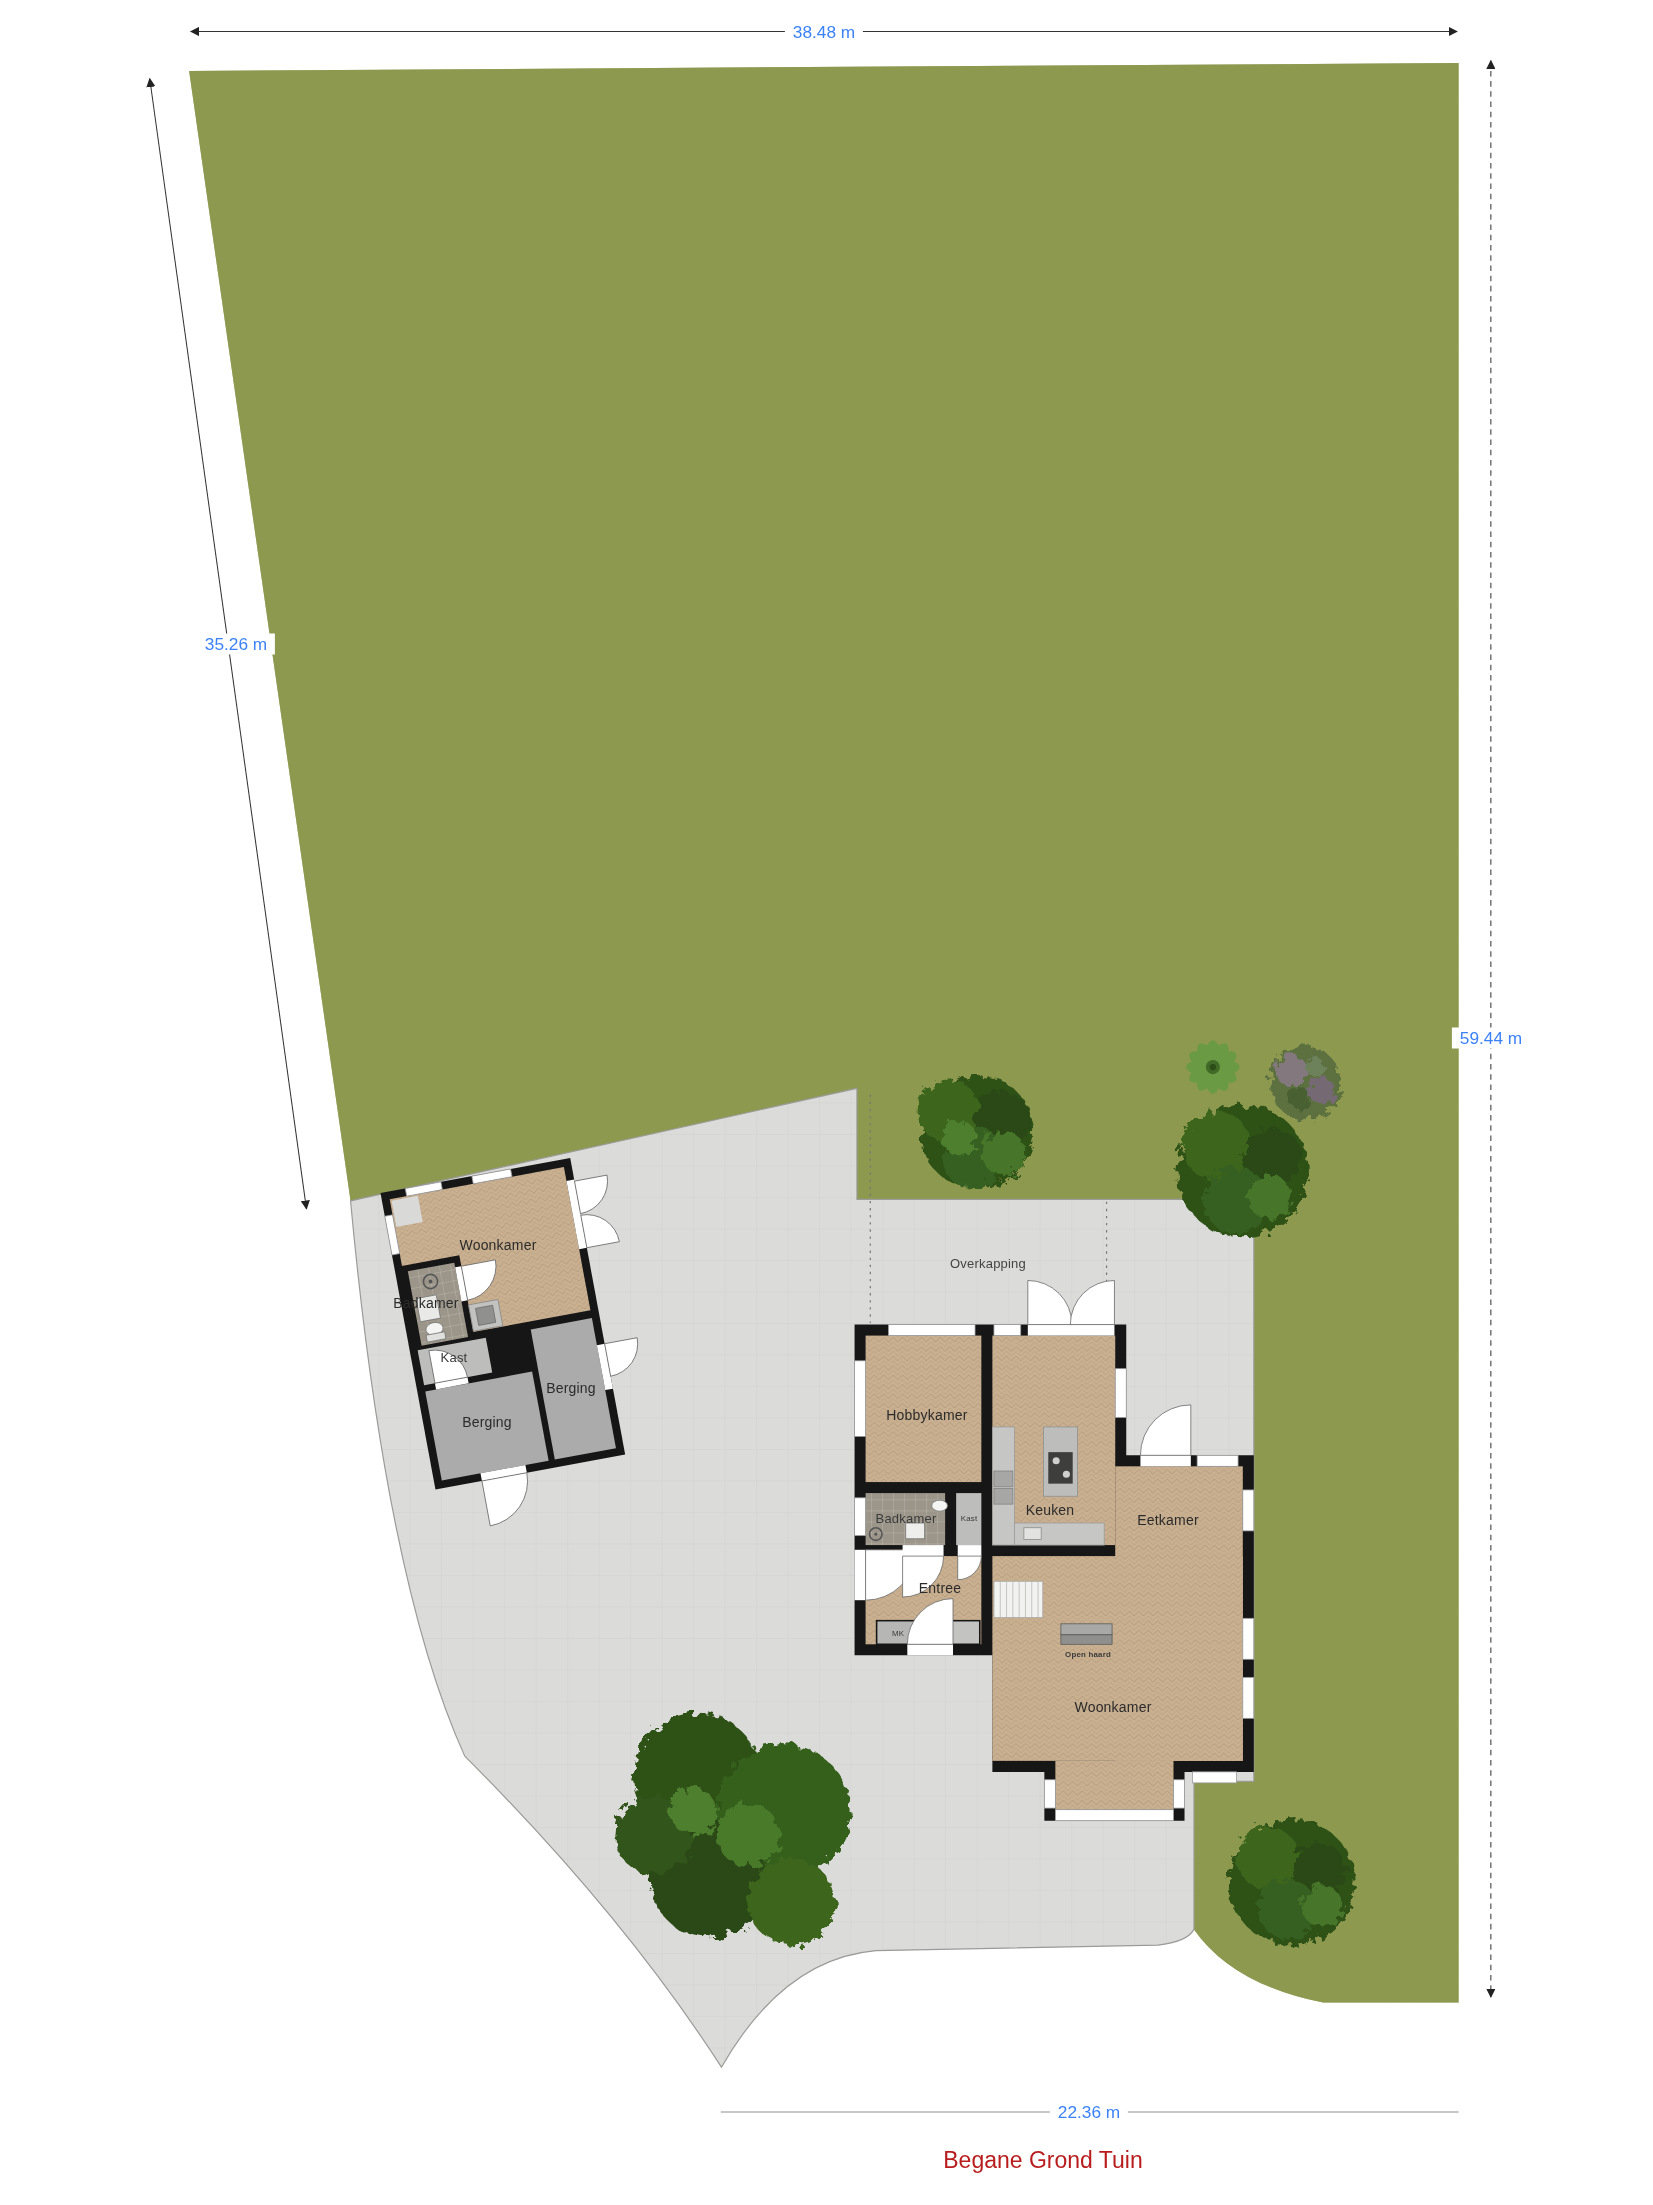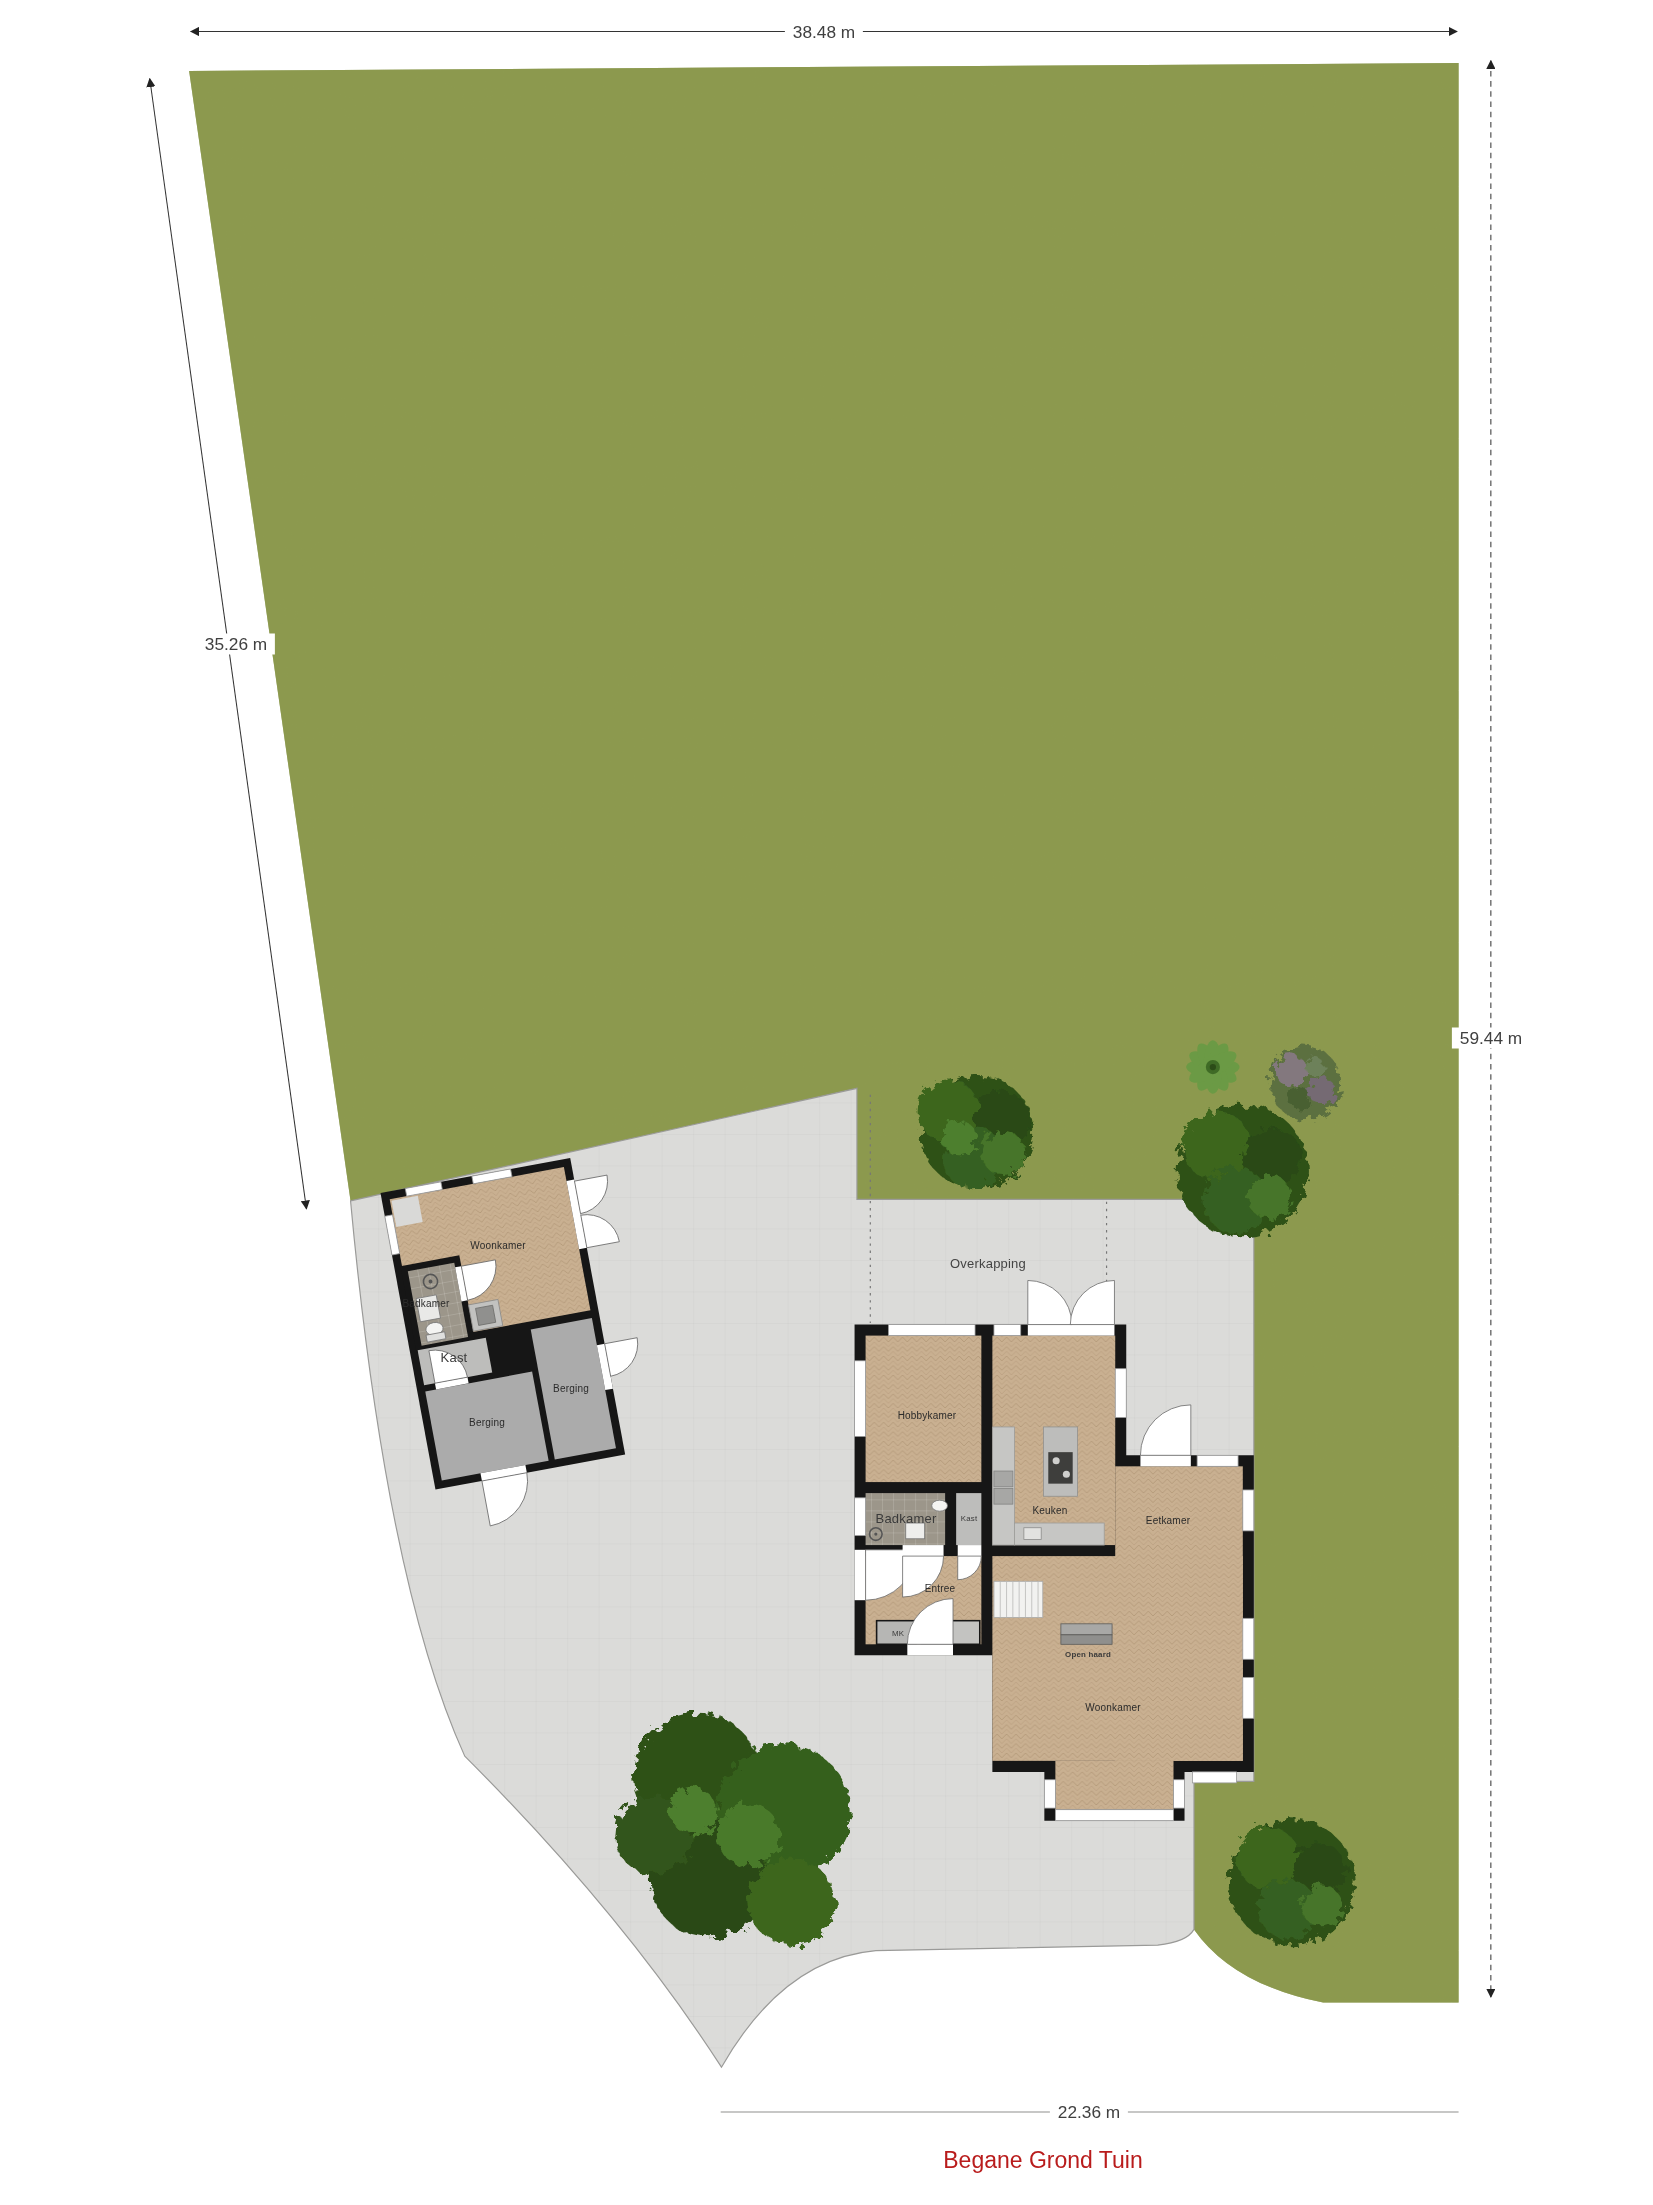--- a/index.html
+++ b/index.html
@@ -7,27 +7,27 @@
     --tile:#9c968a; --tree:#31541a;
   }
   html,body{margin:0;padding:0;background:#ffffff;}
   .stage{
     position:relative;width:1654px;height:2205px;background:#fff;overflow:hidden;
     font-family:"Liberation Sans","DejaVu Sans",sans-serif;
   }
   .stage svg{position:absolute;left:0;top:0;}
   .lbl{
     position:absolute;transform:translate(-50%,-50%);
-    font-size:10px;color:#2b2b2b;white-space:nowrap;letter-spacing:0.2px;
+    font-size:14px;color:#2b2b2b;white-space:nowrap;letter-spacing:0.2px;
   }
   .lbl.sm{font-size:13px;color:#3a3a3a;}
   .lbl.xs{font-size:7.9px;color:#3a3a3a;}
   .dim{
     position:absolute;transform:translate(-50%,-50%);
-    font-size:17.3px;color:#404040;background:#fff;padding:0 7.9px;white-space:nowrap;
+    font-size:17.3px;color:#3b82f6;background:#fff;padding:0 7.9px;white-space:nowrap;
   }
   .title{
     position:absolute;transform:translate(-50%,-50%);
     font-size:23px;color:#b91c1c;white-space:nowrap;
   }
 </style>
 </head>
 <body>
 
 <div class="stage">

